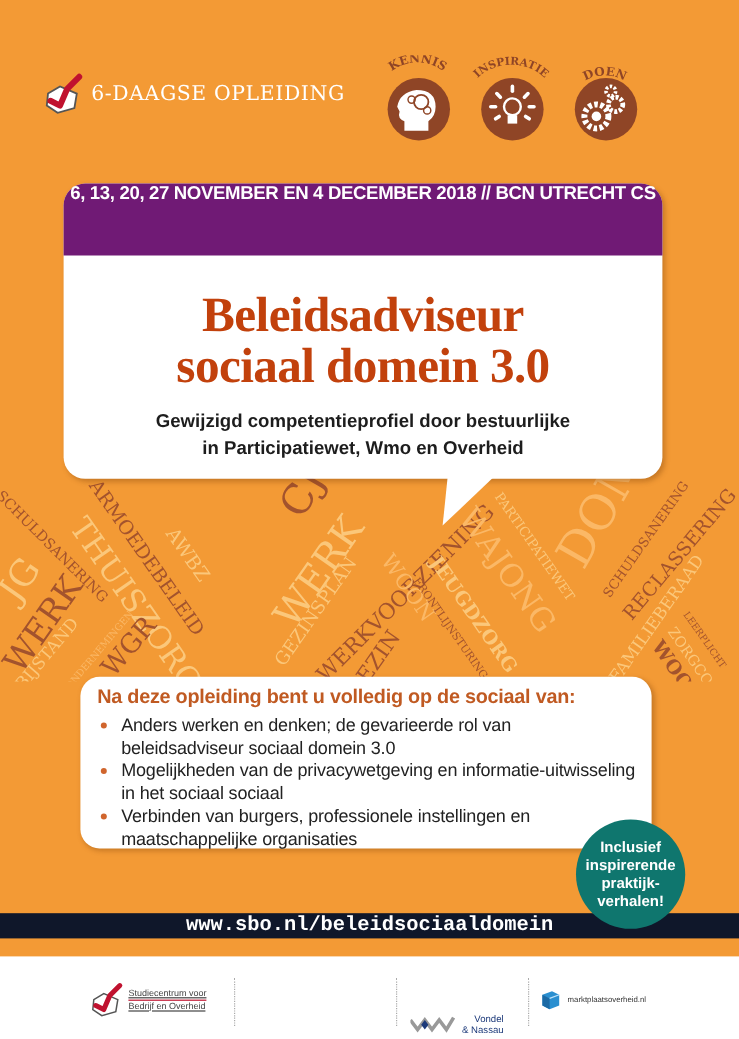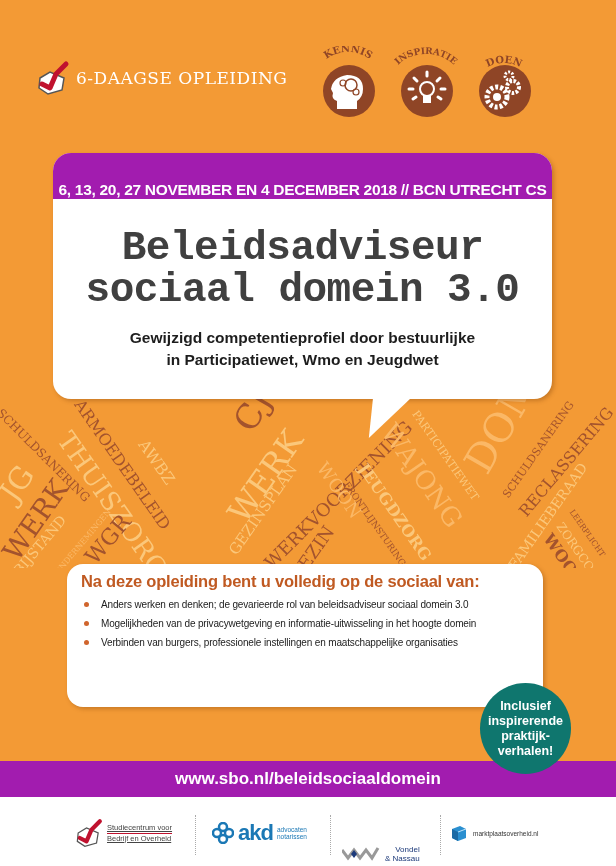--- a/index.html
+++ b/index.html
@@ -13,42 +13,42 @@
 
   
   .pillars { position: absolute; left: 318px; top: 50px; width: 220px; height: 72px; }
   .pillar { position: absolute; top: 0; width: 60px; height: 72px; }
   .pillar-arc { position: absolute; left: -10px; top: -4px; width: 80px; height: 40px; }
   .pillar-circle { position: absolute; left: 5px; top: 15px; width: 52px; height: 52px; border-radius: 50%; background: #8f4526; }
   .pillar-circle svg { position: absolute; left: 0; top: 0; }
 
   
   .bubble { position: absolute; left: 53px; top: 153px; width: 499px; height: 246px; background: #fff; border-radius: 18px; box-shadow: 2px 2px 4px rgba(120,60,10,0.35); }
-  .bubble-head { height: 46px; background: #a21caf; border-radius: 18px 18px 0 0; display: flex; align-items: flex-end; justify-content: center; }
+  .bubble-head { height: 60px; background: #701a75; border-radius: 18px 18px 0 0; display: flex; align-items: flex-start; justify-content: center; }
   .bubble-head span { color: #fff; font-weight: bold; font-size: 15.5px; letter-spacing: -0.3px; }
-  .title { text-align: center; font-family: Liberation Mono, monospace; font-weight: bold; font-size: 41px; line-height: 42px; color: #404040; margin-top: 28px; letter-spacing: -0.5px; }
+  .title { text-align: center; font-family: Liberation Serif, serif; font-weight: bold; font-size: 41px; line-height: 42px; color: #c2410c; margin-top: 28px; letter-spacing: -0.5px; }
   .subtitle { text-align: center; font-weight: bold; font-size: 15.5px; line-height: 22px; color: #1d1d1d; margin-top: 16px; }
   .bubble-tail { position: absolute; left: 373px; top: 398px; width: 0; height: 0; border-left: 12px solid transparent; border-right: 26px solid transparent; border-top: 40px solid #fff; transform: skewX(-22deg); transform-origin: top left; }
 
   
   .cloud { position: absolute; left: 0; top: 398px; width: 616px; height: 170px; overflow: hidden; }
   .w { position: absolute; font-family: "DejaVu Serif", serif; white-space: nowrap; transform-origin: left top; }
   .w.light { color: #fbc77a; }
   .w.dark { color: #a3532d; }
   .w.mid { color: #fbb866; }
 
   
   .benefits { position: absolute; left: 67px; top: 564px; width: 476px; height: 143px; background: #fff; border-radius: 16px; box-shadow: 2px 2px 4px rgba(120,60,10,0.35); padding: 8px 12px 0 14px; }
   .benefits-title { color: #c05a22; font-weight: bold; font-size: 16.5px; margin-bottom: 4px; letter-spacing: -0.2px; }
   .benefits ul { list-style: none; }
-  .benefits li { position: relative; padding-left: 20px; font-size: 10px; line-height: 19px; color: #222; letter-spacing: -0.15px; }
+  .benefits li { position: relative; padding-left: 20px; font-size: 15px; line-height: 19px; color: #222; letter-spacing: -0.15px; }
   .benefits li::before { content: ""; position: absolute; left: 3px; top: 7px; width: 5px; height: 5px; border-radius: 50%; background: #d0652d; }
 
   
-  .urlbar { position: absolute; left: 0; top: 761px; width: 616px; height: 36px; background: #a21caf; display: flex; align-items: center; justify-content: center; }
+  .urlbar { position: absolute; left: 0; top: 761px; width: 616px; height: 21px; background: #0f172a; display: flex; align-items: center; justify-content: center; font-family: Liberation Mono, monospace; }
   .urlbar span { color: #fff; font-weight: bold; font-size: 17px; }
 
   
   .badge { position: absolute; left: 480px; top: 683px; width: 91px; height: 91px; border-radius: 50%; background: #0f766e; display: flex; align-items: center; justify-content: center; text-align: center; z-index: 5; }
   .badge span { color: #fff; font-weight: bold; font-size: 12.5px; line-height: 15px; white-space: pre-line; }
 
   
   .footer { position: absolute; left: 0; top: 797px; width: 616px; height: 69px; background: #fff; }
   .logo { position: absolute; top: 18px; height: 36px; display: flex; align-items: center; }
   .divider { position: absolute; top: 18px; width: 0; height: 40px; border-left: 1px dotted #aaa; }
@@ -163,30 +163,30 @@
   <div class="bubble">
     <div class="bubble-head">
       <span>6, 13, 20, 27 NOVEMBER EN 4 DECEMBER 2018 // BCN UTRECHT CS</span>
     </div>
     <div class="title">
       <div>Beleidsadviseur</div>
       <div>sociaal domein 3.0</div>
     </div>
     <div class="subtitle">
       <div>Gewijzigd competentieprofiel door bestuurlijke</div>
-      <div>in Participatiewet, Wmo en Jeugdwet</div>
+      <div>in Participatiewet, Wmo en Overheid</div>
     </div>
   </div>
   <div class="bubble-tail"></div>
 
   <div class="benefits">
     <div class="benefits-title">Na deze opleiding bent u volledig op de sociaal van:</div>
     <ul>
       <li>Anders werken en denken; de gevarieerde rol van beleidsadviseur sociaal domein 3.0</li>
-      <li>Mogelijkheden van de privacywetgeving en informatie-uitwisseling in het hoogte domein</li>
+      <li>Mogelijkheden van de privacywetgeving en informatie-uitwisseling in het sociaal sociaal</li>
       <li>Verbinden van burgers, professionele instellingen en maatschappelijke organisaties</li>
     </ul>
   </div>
 
   <div class="urlbar">
     <span>www.sbo.nl/beleidsociaaldomein</span>
   </div>
 
   <div class="badge">
     <span>Inclusief
@@ -200,35 +200,20 @@
       <svg width="30" height="30" viewBox="0 0 34 36">
         <path d="M4 18 L14 12 L28 18 L26 30 L12 34 L3 28 Z" fill="#fff" stroke="#555" stroke-width="1.5"></path>
         <path d="M6 24 L14 28 L20 14 L30 4" fill="none" stroke="#c0122f" stroke-width="5" stroke-linecap="round" stroke-linejoin="round"></path>
       </svg>
       <div class="sbo-text" style="margin-left:3px;">
         <span class="l1">Studiecentrum voor</span>
         <span>Bedrijf en Overheid</span>
       </div>
     </div>
     <div class="divider" style="left:195px;"></div>
-    <div class="logo" style="left:212px;">
-      <svg width="22" height="22" viewBox="0 0 22 22">
-        <g fill="none" stroke="#1b78b5" stroke-width="2.5">
-          <circle cx="11" cy="5" r="4"></circle>
-            <circle cx="11" cy="17" r="4"></circle>
-            <circle cx="5" cy="11" r="4"></circle>
-            <circle cx="17" cy="11" r="4"></circle>
-        </g>
-      </svg>
-      <span class="akd-word">akd</span>
-      <div class="akd-sub">
-        <div>advocaten</div>
-        <div>notarissen</div>
-      </div>
-    </div>
     <div class="divider" style="left:330px;"></div>
     <div class="logo" style="left:342px;flex-direction:column;align-items:flex-start;margin-top:30px;">
       <div style="display:flex;align-items:center;">
         <svg width="40" height="16" viewBox="0 0 40 16">
           <path d="M0 4 L6 12 L12 4 L18 12 L24 4 L30 12 L36 2" fill="none" stroke="#999" stroke-width="3"></path>
           <path d="M12 4 L15 8 L12 12 L9 8 Z" fill="#1d3a7a"></path>
         </svg>
         <div class="vn-name" style="margin-left:3px;">
           <div>Vondel</div>
           <div>&amp; Nassau</div>

